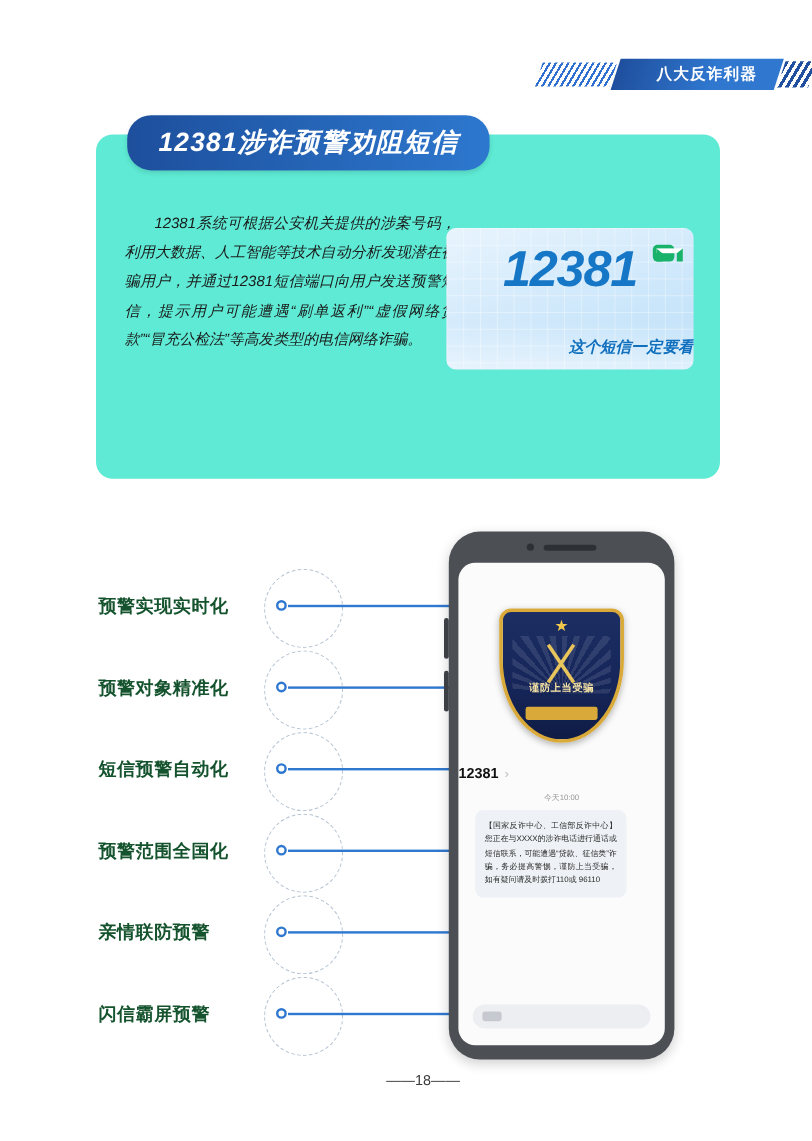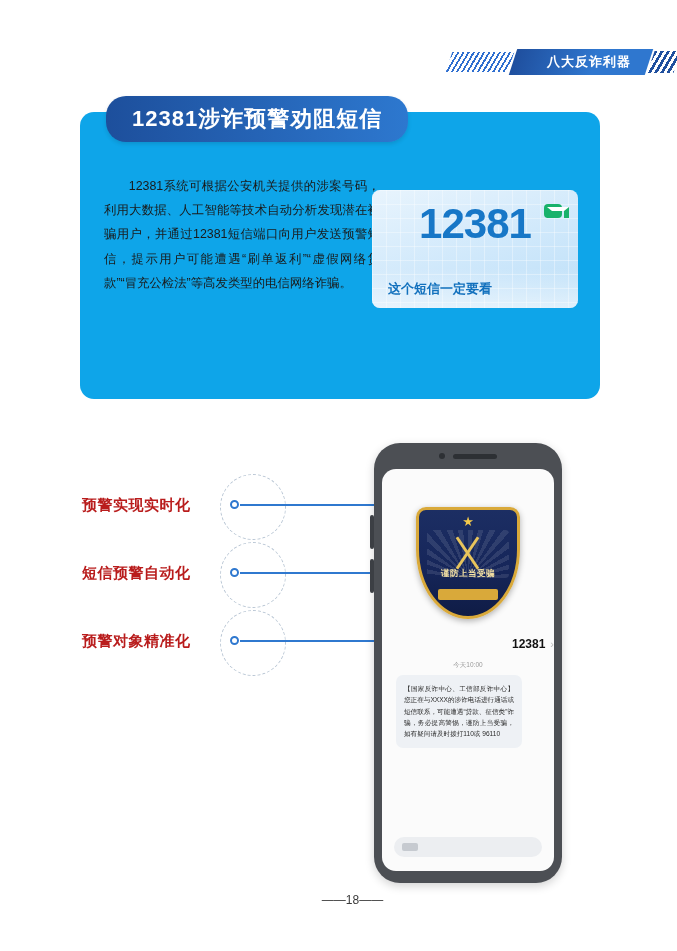--- a/index.html
+++ b/index.html
@@ -32,21 +32,21 @@
   .banner-bar span { display: inline-block; transform: skewX(18deg); }
   .hatch-right {
     width: 26px; height: 22px; margin-left: 2px;
     background: repeating-linear-gradient(105deg, #1f4f9e 0 3px, #ffffff 3px 6px);
     transform: skewX(-18deg);
   }
 
   
   .card {
     position: absolute; left: 80px; top: 112px; width: 520px; height: 287px;
-    background: #0ea5e9; border-radius: 14px;
+    background: #5eead4; border-radius: 14px; font-style: italic;
   }
   .title-pill {
     position: absolute; left: 26px; top: -16px;
     background: linear-gradient(90deg, #1d4f9c 0%, #2d78cf 100%);
     color: #fff; border-radius: 20px;
     padding: 8px 26px; font-size: 22px; font-weight: bold; letter-spacing: 1px;
     box-shadow: 0 2px 4px rgba(0,0,0,.12);
   }
   .card-body { position: absolute; top: 62px; left: 24px; right: 22px; }
   .para {
@@ -88,32 +88,32 @@
     width: 12px; height: 7px;
     border-left: 5px solid #18b26b; border-right: 5px solid #18b26b;
     border-top: 4px solid #ffffff;
   }
   .promo-tag {
     position: absolute; top: 60px; left: 50%; transform: translateX(-50%);
     background: #1e7fd0; color: #fff; font-size: 12px; font-weight: bold;
     border-radius: 11px; padding: 3px 16px; white-space: nowrap;
   }
   .promo-sub {
-    position: absolute; top: 90px; left: 16px; right: 0; text-align: left;
+    position: absolute; top: 90px; left: 16px; right: 0; text-align: right;
     color: #1170bd; font-size: 13px; font-weight: bold;
   }
 
   
   .features { position: absolute; left: 60px; top: 488px; width: 330px; }
   .feature-row {
     position: relative; height: 68px;
   }
   .feature-label {
     position: absolute; left: 22px; top: 8px;
-    color: #b91c1c; font-size: 15px; font-weight: bold; letter-spacing: .5px;
+    color: #14532d; font-size: 15px; font-weight: bold; letter-spacing: .5px;
   }
   .dash-circle {
     position: absolute; left: 160px; top: -14px;
     width: 66px; height: 66px; border-radius: 50%;
     border: 1px dashed #b9c6d4;
   }
   .node {
     position: absolute; left: 170px; top: 12px;
     width: 9px; height: 9px; border-radius: 50%;
     border: 2px solid #2f78cf; background: #fff;
@@ -179,21 +179,21 @@
     position: absolute; top: 58px; left: 0; right: 0; text-align: center;
     color: #f6e3a4; font-size: 8.5px; font-weight: bold; letter-spacing: .5px;
   }
   .badge-ribbon {
     position: absolute; bottom: 16px; left: 50%; transform: translateX(-50%);
     width: 60px; height: 11px; background: #d9a93a; border-radius: 2px;
   }
 
   .sms-head {
     position: absolute; top: 168px; left: 0; right: 0;
-    text-align: right; font-size: 12px; font-weight: bold; color: #111;
+    text-align: left; font-size: 12px; font-weight: bold; color: #111;
   }
   .sms-head .chev { color: #bbb; font-weight: normal; margin-left: 5px; font-size: 11px; }
   .sms-time {
     position: absolute; top: 192px; left: 0; right: 0;
     text-align: center; font-size: 6.5px; color: #9a9a9a;
   }
   .sms-bubble {
     position: absolute; top: 206px; left: 14px; width: 126px;
     background: #eef1f5; border-radius: 7px; padding: 8px 8px;
     font-size: 6.6px; line-height: 1.72; color: #2b2b2b; text-align: justify;
@@ -255,30 +255,48 @@
   </div>
 
   <div class="features">
     <div class="feature-row">
       <div class="feature-label">预警实现实时化</div>
       <div class="dash-circle"></div>
       <div class="node"></div>
       <div class="connector" style="width:138px;"></div>
     </div>
     <div class="feature-row">
+      <div class="feature-label">预警对象精准化</div>
+      <div class="dash-circle"></div>
+      <div class="node"></div>
+      <div class="connector" style="width:140px;"></div>
+    </div>
+    <div class="feature-row">
       <div class="feature-label">短信预警自动化</div>
       <div class="dash-circle"></div>
       <div class="node"></div>
       <div class="connector" style="width:142px;"></div>
     </div>
     <div class="feature-row">
-      <div class="feature-label">预警对象精准化</div>
-      <div class="dash-circle"></div>
-      <div class="node"></div>
-      <div class="connector" style="width:140px;"></div>
+      <div class="feature-label">预警范围全国化</div>
+      <div class="dash-circle"></div>
+      <div class="node"></div>
+      <div class="connector" style="width:144px;"></div>
+    </div>
+    <div class="feature-row">
+      <div class="feature-label">亲情联防预警</div>
+      <div class="dash-circle"></div>
+      <div class="node"></div>
+      <div class="connector" style="width:146px;"></div>
+    </div>
+    <div class="feature-row">
+      <div class="feature-label">闪信霸屏预警</div>
+      <div class="dash-circle"></div>
+      <div class="node"></div>
+      <div class="connector" style="width:148px;"></div>
     </div>
   </div>
 
   <div class="phone">
     <div class="phone-btn btn1"></div>
     <div class="phone-btn btn2"></div>
     <div class="phone-cam">
       <div class="cam-dot"></div>
       <div class="cam-speaker"></div>
     </div>

